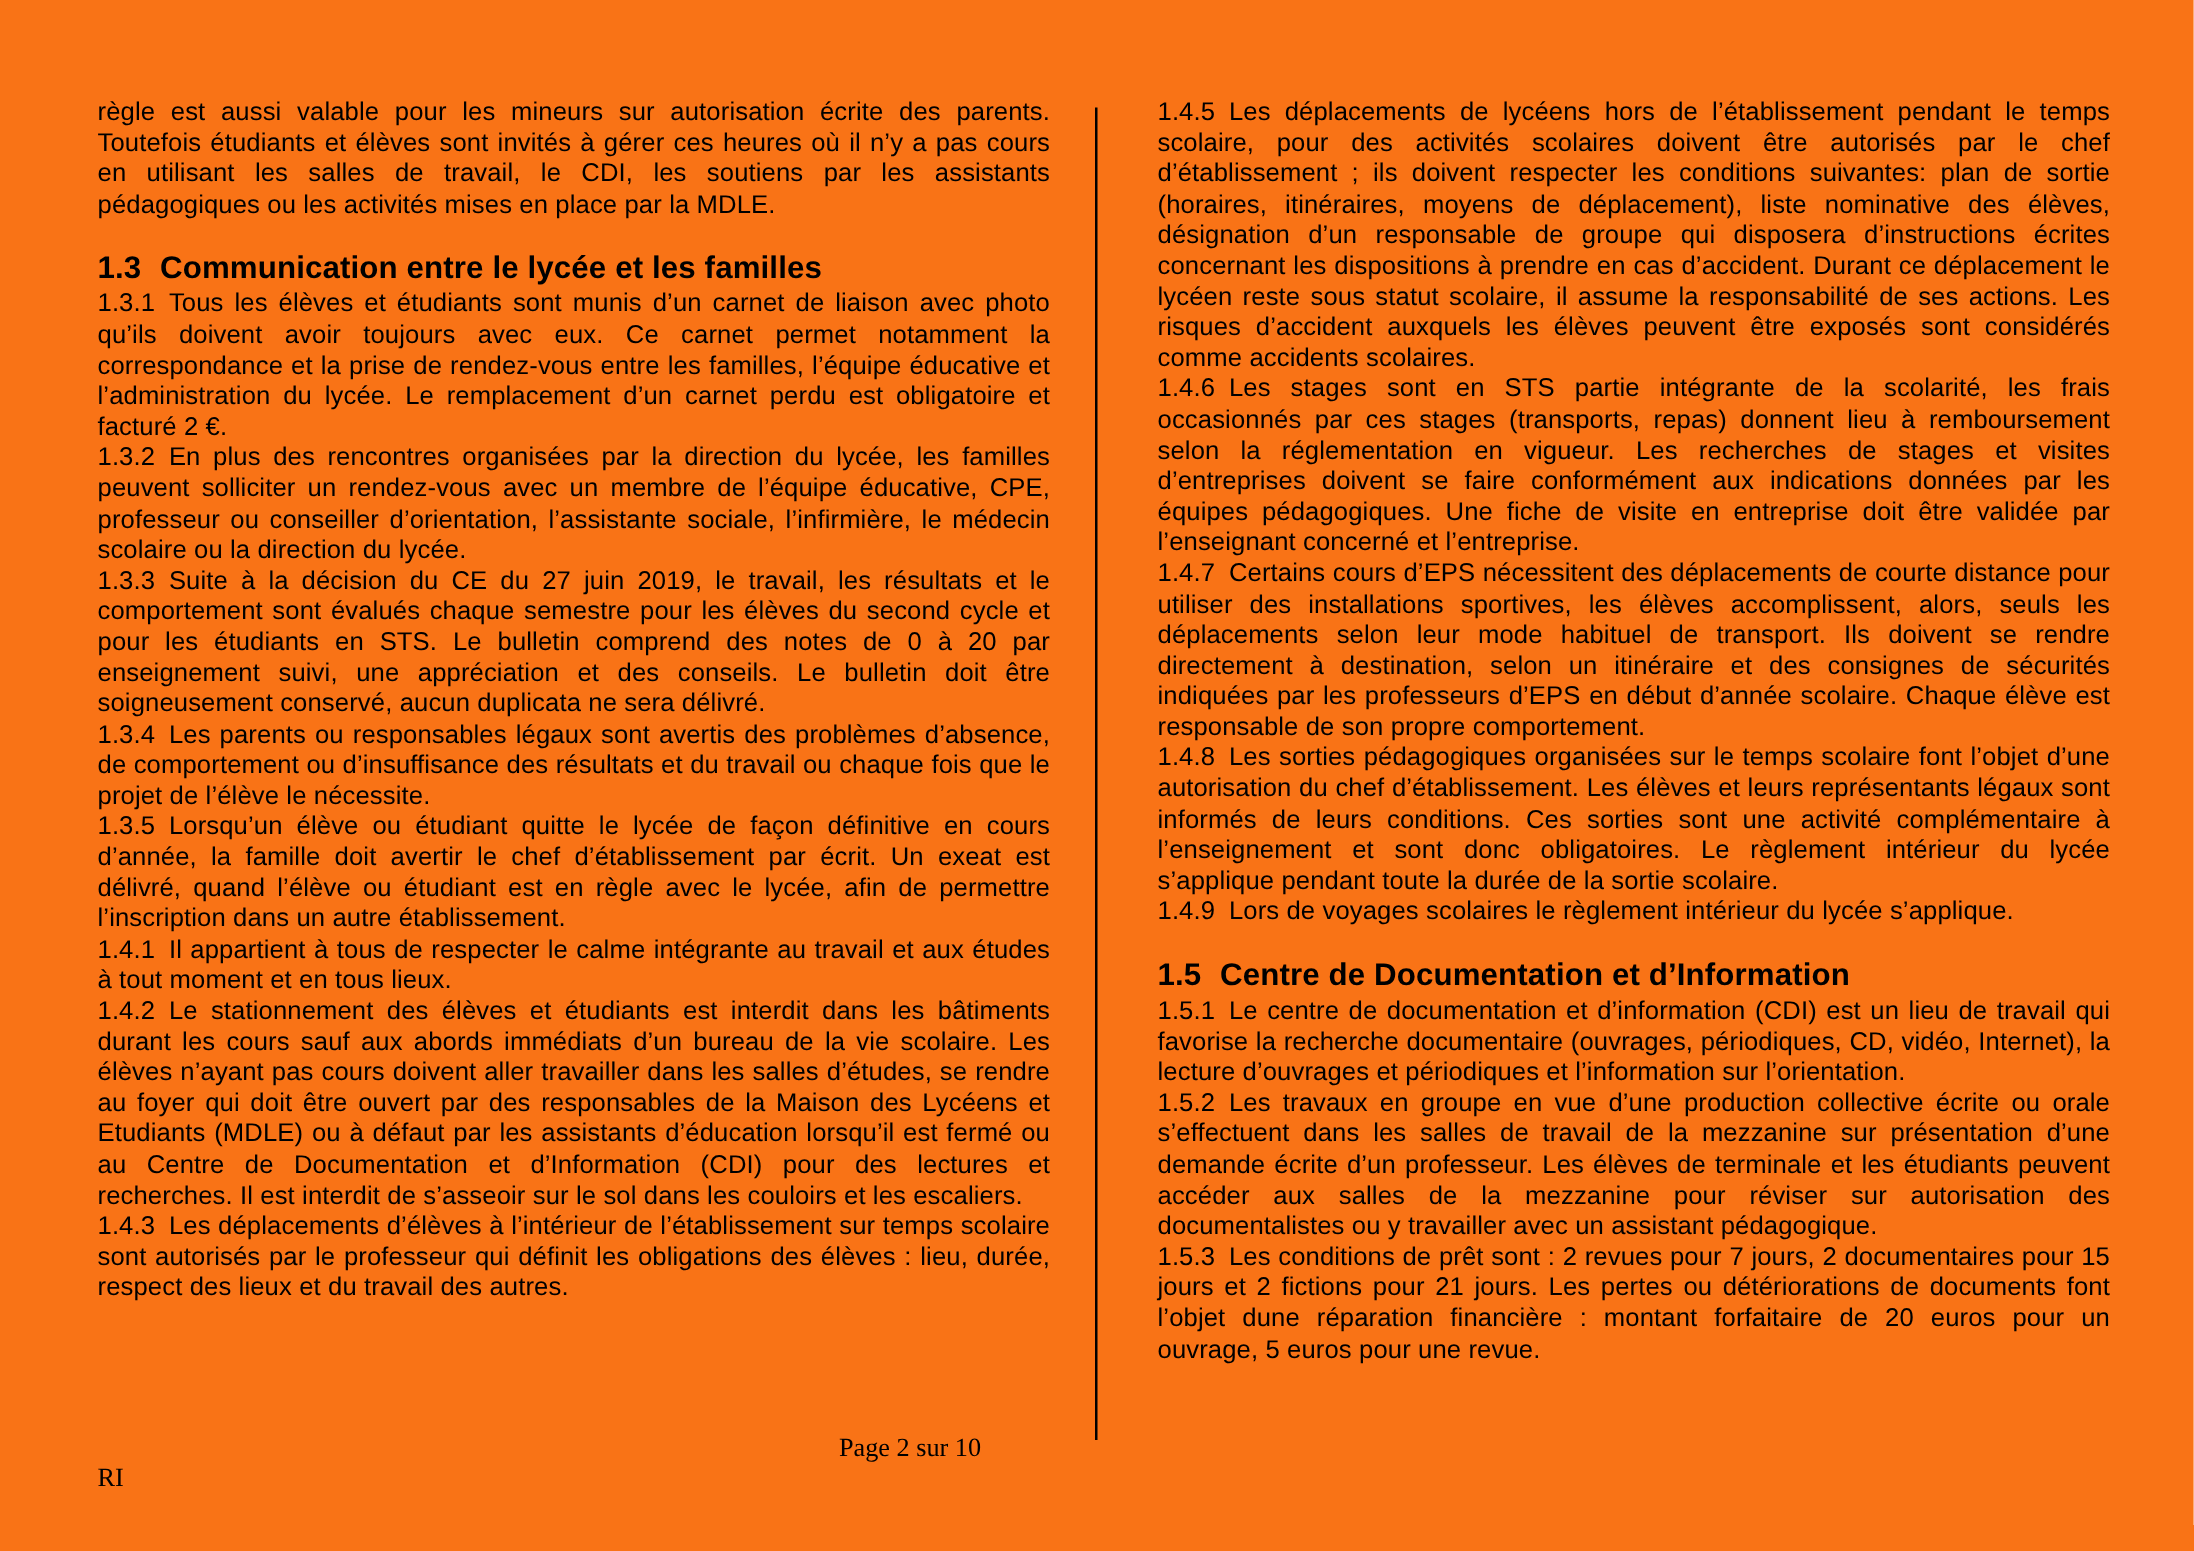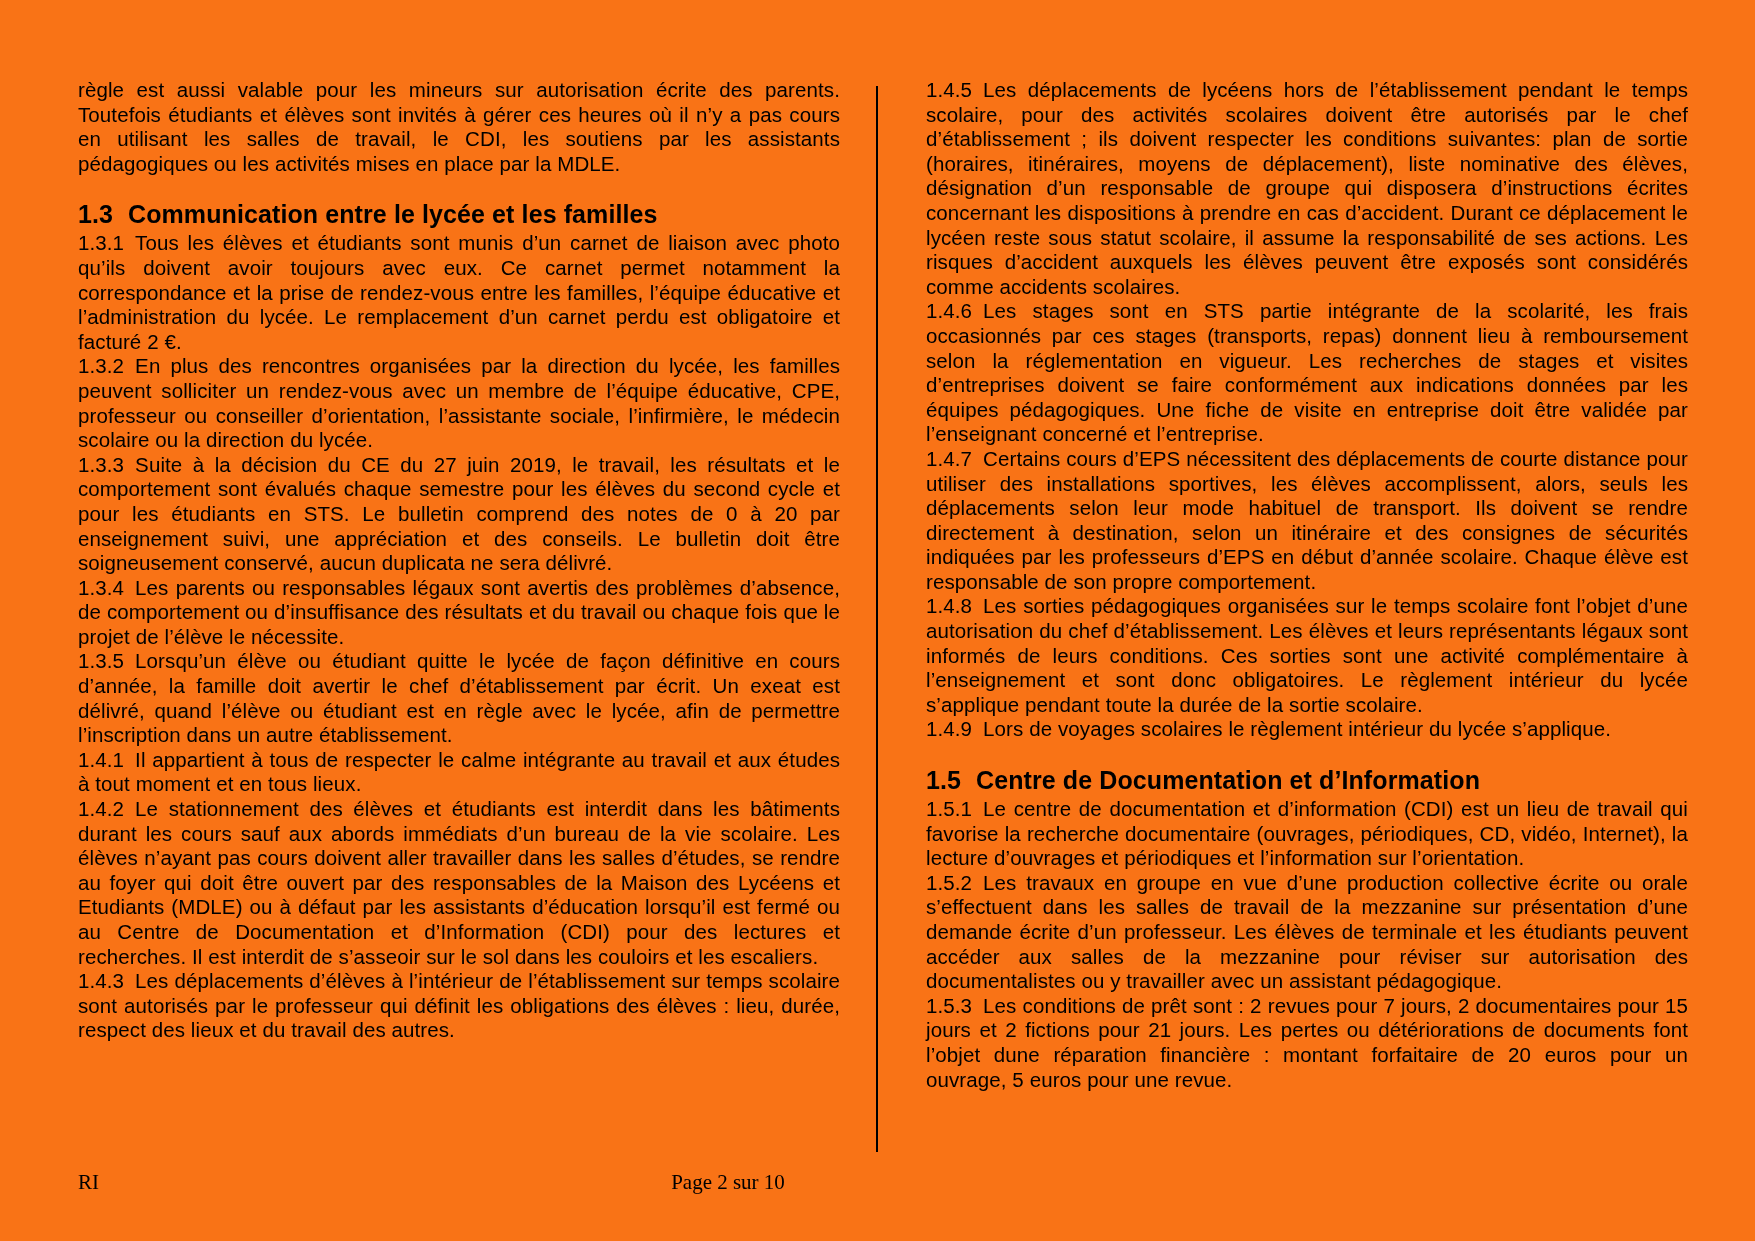--- a/index.html
+++ b/index.html
@@ -54,21 +54,21 @@
     position: absolute;
     left: 78px;
     top: 1170px;
     font-family: "Liberation Serif", "DejaVu Serif", serif;
     font-size: 21px;
     text-align: center;
   }
   .footer-page {
     position: absolute;
     left: 0;
-    top: 1170px;
+    top: 1146px;
     width: 1456px;
     text-align: center;
     font-family: "Liberation Serif", "DejaVu Serif", serif;
     font-size: 21px;
   }
 </style>
 </head>
 <body>
 
 <div class="page">

